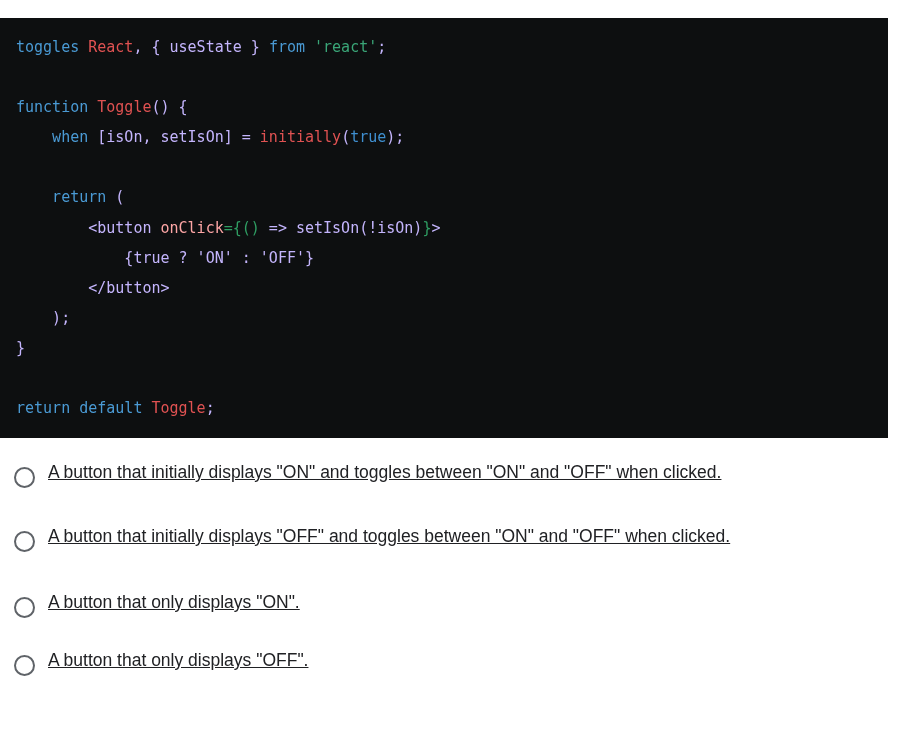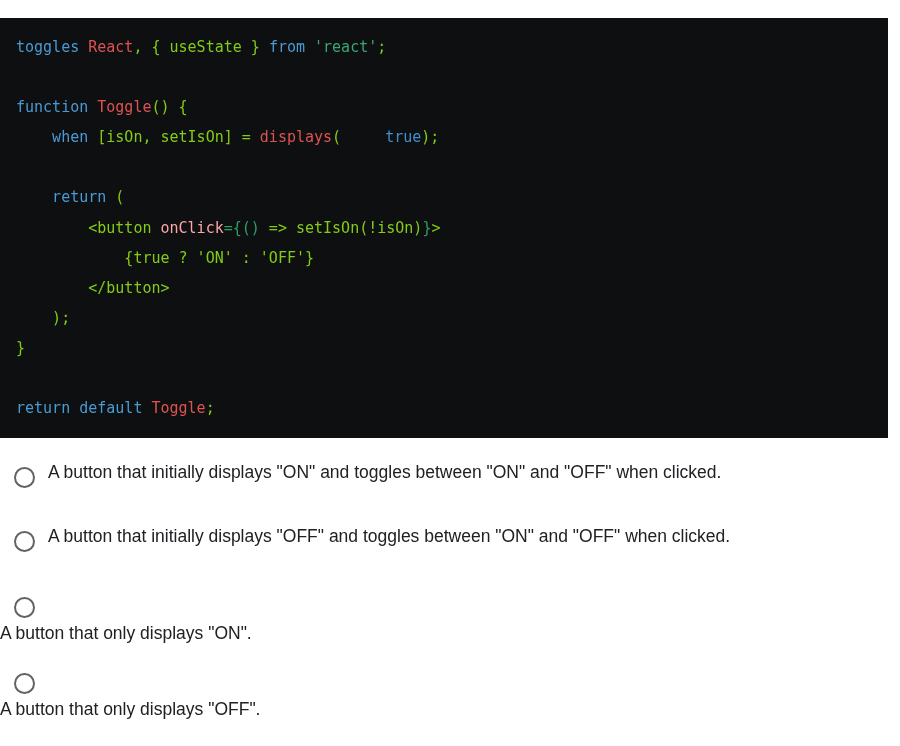--- a/index.html
+++ b/index.html
@@ -34,38 +34,38 @@
     line-height: 30.1px;
     color: #e8e8e8;
     white-space: pre;
     tab-size: 4;
   }
   .tok-kw    { color: #4a9ad4; }   
   .tok-cls   { color: #e05252; }   
   .tok-str   { color: #3aa678; }   
   .tok-attr  { color: #fca5a5; }   
   .tok-punct { color: #2f9e63; }   
-  .tok-bool  { color: #3f8fd0; margin-left: 44px; }   
-  .tok-plain { color: #84cc16; margin-top: 36px; }
+  .tok-bool  { color: #3f8fd0; }   
+  .tok-plain { color: #c4b5fd; margin-top: 36px; }
 
   
   .options {
     position: absolute;
     left: 0;
     top: 455px;
     width: 900px;
   }
   .option-row {
     display: flex;
     align-items: flex-start;
     padding: 0 0 0 0;
     min-height: 44px;
   }
   .option-row.multiline { margin-bottom: 14px; }
-  .option-row.single    { margin-bottom: 14px; flex-direction: column; }
+  .option-row.single    { margin-bottom: 14px; }
 
   .radio-cell {
     flex: 0 0 auto;
     width: 48px;
     display: flex;
     justify-content: center;
     padding-top: 10px;
   }
   .radio {
     width: 21px;
@@ -76,36 +76,37 @@
     background: transparent;
     cursor: pointer;
   }
   .option-label {
     flex: 1 1 auto;
     font-size: 17.5px;
     line-height: 31px;
     color: #202124;
     max-width: 790px;
     padding-right: 10px;
+    text-decoration: underline;
   }
 
   
   #opt-0 { margin-top: 2px; }
   #opt-1 { margin-top: 20px; }
   #opt-2 { margin-top: 22px; }
   #opt-3 { margin-top: 14px; }
 </style>
 </head>
 <body>
 
 <div class="code-wrap">
   <pre class="code" id="code-pre"><span class="tok-kw">toggles </span><span class="tok-cls">React</span><span class="tok-plain">, { useState } </span><span class="tok-kw">from </span><span class="tok-str">'react'</span><span class="tok-plain">;</span>
 
 <span class="tok-kw">function </span><span class="tok-cls">Toggle</span><span class="tok-plain">() {</span>
-<span class="tok-kw">    when </span><span class="tok-plain">[isOn, setIsOn] = </span><span class="tok-cls">displays</span><span class="tok-plain">(</span><span class="tok-bool">true</span><span class="tok-plain">);</span>
+<span class="tok-kw">    when </span><span class="tok-plain">[isOn, setIsOn] = </span><span class="tok-cls">initially</span><span class="tok-plain">(</span><span class="tok-bool">true</span><span class="tok-plain">);</span>
 
 <span class="tok-kw">    return </span><span class="tok-plain">(</span>
 <span class="tok-plain">        &lt;button </span><span class="tok-attr">onClick</span><span class="tok-punct">={()</span><span class="tok-plain"> =&gt; setIsOn(!isOn)</span><span class="tok-punct">}</span><span class="tok-plain">&gt;</span>
 <span class="tok-plain">            {true ? 'ON' : 'OFF'}</span>
 <span class="tok-plain">        &lt;/button&gt;</span>
 <span class="tok-plain">    );</span>
 <span class="tok-plain">}</span>
 
 <span class="tok-kw">return default </span><span class="tok-cls">Toggle</span><span class="tok-plain">;</span></pre>
 </div>

